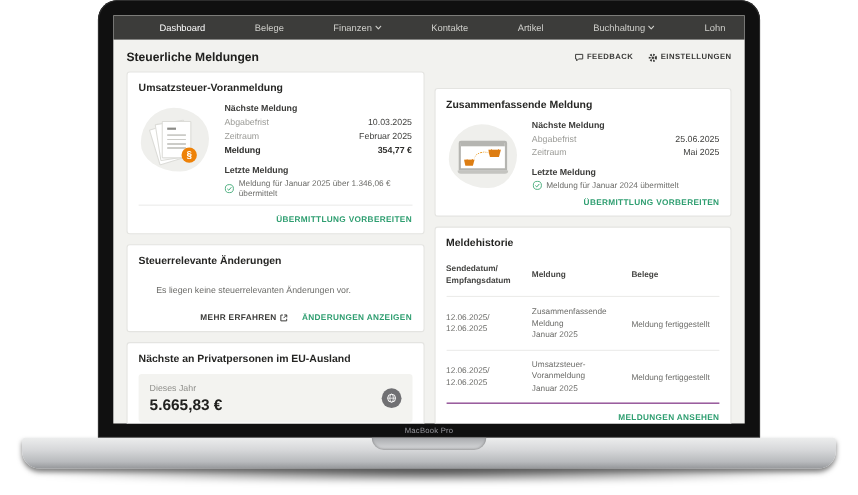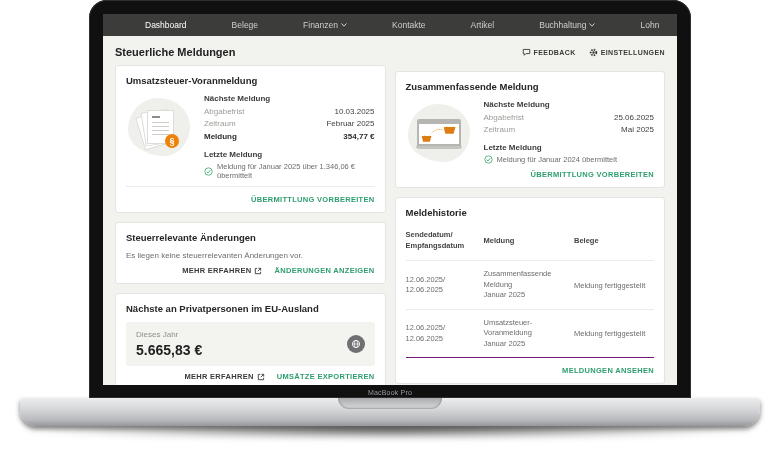--- a/index.html
+++ b/index.html
@@ -101,21 +101,21 @@
   .kv.bold, .kv.bold .v { font-weight:bold; color:#2e2e2c; }
   .last-block { margin-top:7px; }
   .status-row { display:flex; gap:4px; align-items:center; font-size:7.5px; color:#6d6d6a; margin-top:3px; }
   .status-row svg { flex-shrink:0; }
 
   .card-footer { display:flex; justify-content:flex-end; align-items:center; gap:12px; margin-top:6px; }
   .card-footer.divided { border-top:1px solid #ececea; padding-top:8px; }
   .link-green { color:#2e9e70; font-size:7.5px; font-weight:bold; letter-spacing:.3px; cursor:pointer; white-space:nowrap; }
   .link-dark { color:#3a3a38; font-size:7.5px; font-weight:bold; letter-spacing:.3px; display:flex; align-items:center; gap:3px; cursor:pointer; white-space:nowrap; }
 
-  .muted-text { font-size:8px; color:#6d6d6a; margin:0; }
+  .muted-text { font-size:8px; color:#6d6d6a; margin:16px; }
 
   
   .amount-box { background:#f3f3f0; border-radius:3px; padding:8px 10px; display:flex; justify-content:space-between; align-items:center; }
   .amount-label { font-size:8px; color:#8f8f8b; margin-bottom:3px; }
   .amount-value { font-size:14px; font-weight:bold; color:#21211f; }
   .globe-btn { width:18px; height:18px; border-radius:50%; background:#707073; display:flex; align-items:center; justify-content:center; cursor:pointer; flex-shrink:0; }
 
   
   .thead, .trow { display:grid; grid-template-columns:72px 1fr 80px; gap:6px; align-items:center; }
   .thead { font-size:7.5px; font-weight:bold; color:#454543; padding:4px 0 9px; }

